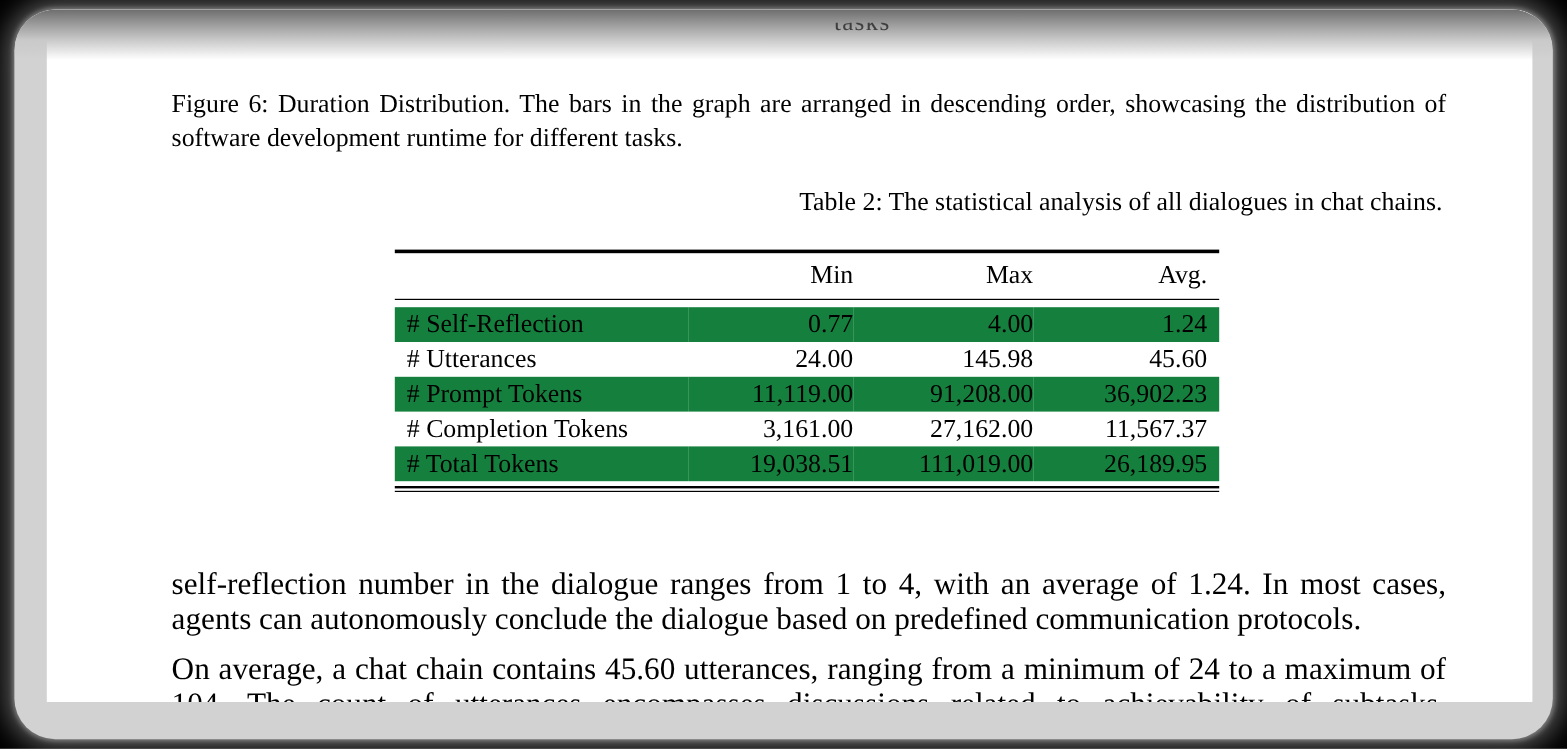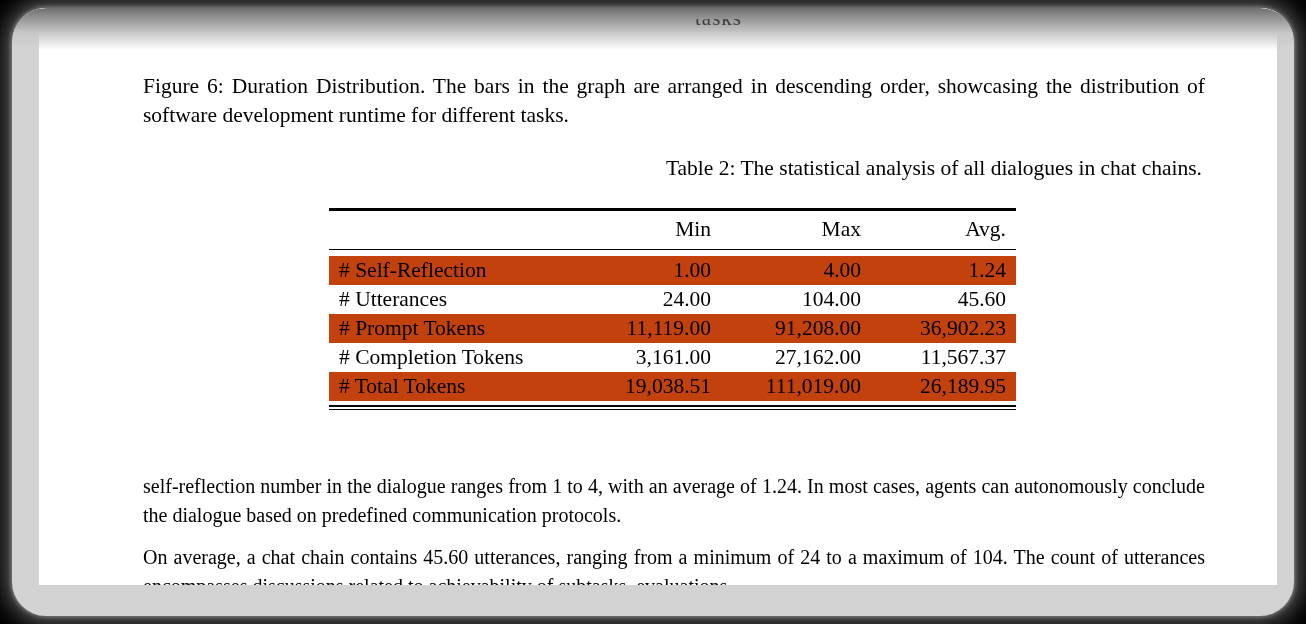--- a/index.html
+++ b/index.html
@@ -57,24 +57,24 @@
   col.c-label{width:245px;}
   col.c-min{width:137px;}
   col.c-max{width:150px;}
   col.c-avg{width:155px;}
   th,td{padding:0;font-weight:normal;white-space:nowrap;overflow:visible;}
   .head-row th{height:38px;vertical-align:middle;}
   .num{text-align:right;}
   .lab{text-align:left;padding-left:10px;}
   td.avg,th.avg{padding-right:10px;}
   .body-row td{height:29px;vertical-align:middle;}
-  .body-row.shaded{background:#c2410c;}
+  .body-row.shaded{background:#15803d;}
   .para{
     position:absolute;left:104px;width:1062px;
-    font-size:20px;line-height:29px;text-align:justify;
+    font-size:26px;line-height:29px;text-align:justify;
   }
   #para-1{top:464px;}
   #para-2{top:535px;}
 </style>
 </head>
 <body>
 
 <div class="card">
 
   <div class="page">
@@ -109,28 +109,28 @@
       <table>
         <colgroup>
             <col class="c-label">
             <col class="c-min">
             <col class="c-max">
             <col class="c-avg">
           </colgroup>
         <tbody>
             <tr class="body-row shaded">
           <td class="lab"># Self-Reflection</td>
-          <td class="num">1.00</td>
+          <td class="num">0.77</td>
           <td class="num">4.00</td>
           <td class="num avg">1.24</td>
         </tr>
         <tr class="body-row">
           <td class="lab"># Utterances</td>
           <td class="num">24.00</td>
-          <td class="num">104.00</td>
+          <td class="num">145.98</td>
           <td class="num avg">45.60</td>
         </tr>
         <tr class="body-row shaded">
           <td class="lab"># Prompt Tokens</td>
           <td class="num">11,119.00</td>
           <td class="num">91,208.00</td>
           <td class="num avg">36,902.23</td>
         </tr>
         <tr class="body-row">
           <td class="lab"># Completion Tokens</td>

